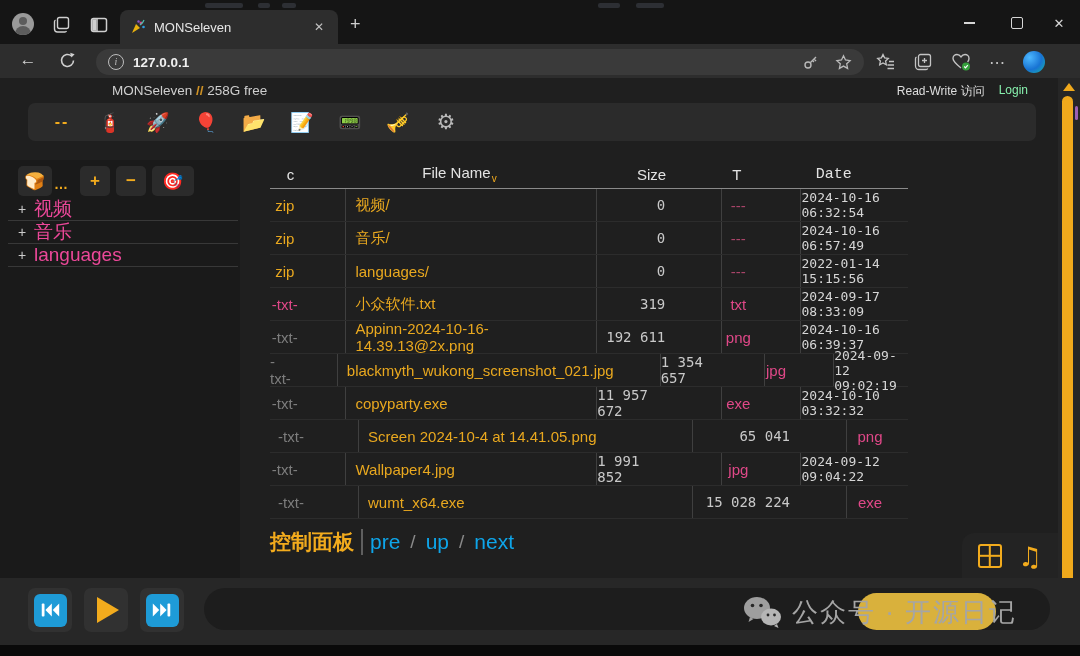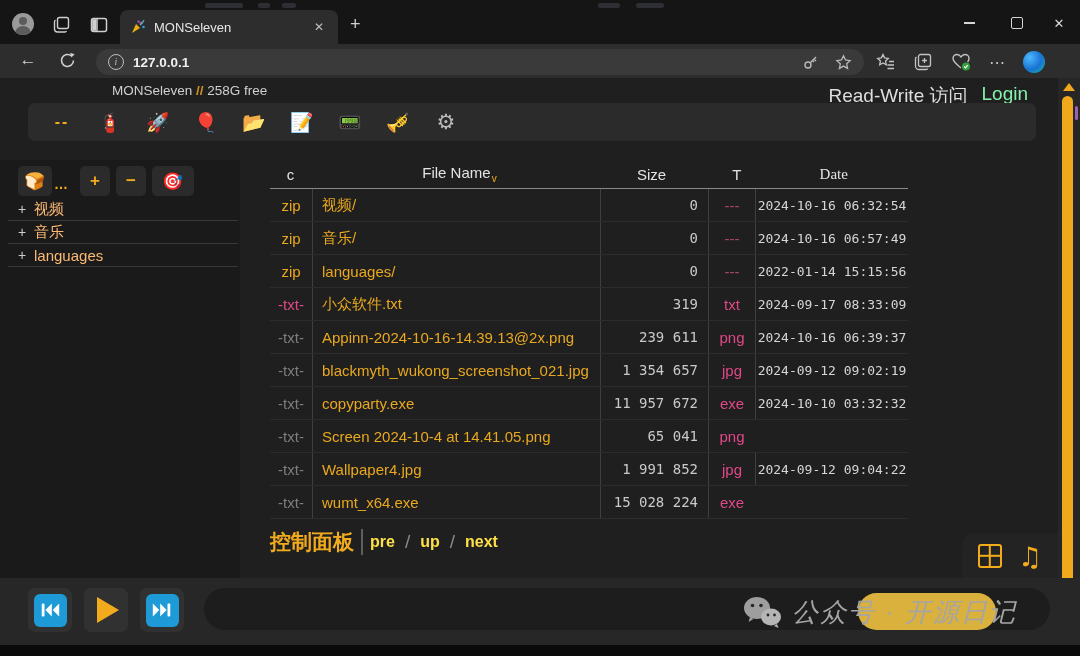--- a/index.html
+++ b/index.html
@@ -31,64 +31,64 @@
   .url{color:#f0f0f0;font-size:13.5px;font-weight:600;flex:1;}
   .addr-right{display:flex;gap:16px;align-items:center;color:#b9b9b9;}
   .edge-icons{left:876px;top:49px;display:flex;gap:17px;align-items:center;height:26px;}
   .edge-icons svg{display:block;}
   .copilot{width:22px;height:22px;border-radius:50%;background:radial-gradient(circle at 30% 30%,#4db8ff,#1873d3 55%,#17b8a6 100%);}
 
   
   .page{left:0;top:78px;width:1080px;height:567px;background:#1f1f1f;}
   .pg-head-left{left:86px;top:83px;font-size:13.5px;color:#cfcfcf;margin-left:26px;}
   .pg-head-left .sep{color:#cf9225;font-weight:bold;}
-  .pg-head-right{right:52px;top:83px;font-size:19px;display:flex;gap:14px;}
+  .pg-head-right{right:52px;top:83px;font-size:12px;display:flex;gap:14px;}
   .access{color:#dedede;}
   .login{color:#86efac;}
 
   .ptoolbar{left:28px;top:103px;width:1008px;height:38px;background:#2b2b2b;border-radius:7px;
             display:flex;align-items:center;padding-left:10px;box-sizing:border-box;}
   .pt-btn{width:48px;height:38px;display:flex;align-items:center;justify-content:center;font-size:19px;cursor:pointer;}
   .pt-btn.dashes{color:#f2ab1d;font-weight:bold;letter-spacing:2px;font-size:16px;}
   .pt-btn.gear{color:#b9b9b9;font-size:21px;}
 
   .sidebar-col{left:0;top:160px;width:240px;height:418px;background:#1a1a1a;}
   .tree-btn{top:166px;height:30px;background:#2b2b2b;border-radius:5px;display:flex;align-items:center;justify-content:center;font-size:17px;cursor:pointer;}
   .tree-dots{left:54px;top:176px;color:#f2ab1d;font-weight:bold;font-size:14px;letter-spacing:1px;}
   .pm{color:#f2ab1d;font-size:17px;font-weight:bold;}
   .tree{left:8px;top:198px;width:230px;}
   .tree-item{height:23px;display:flex;align-items:center;border-bottom:1px solid #383838;cursor:pointer;padding-left:10px;box-sizing:border-box;}
   .tree-item .pfx{color:#cccccc;font-size:14px;width:16px;}
-  .tree-item .lbl{color:#fdba74;font-size:15px;}
+  .tree-item .lbl{color:#ec4899;font-size:19px;}
   .tree-item.selected{background:#f2bc42;border-radius:4px 9px 9px 4px;border-bottom:none;height:24px;}
   .tree-item.selected .lbl{color:#33270a;font-size:16px;}
 
   
   .ftable{left:270px;top:160px;width:638px;}
   .thead{display:flex;height:28px;align-items:center;border-bottom:1px solid #8a8a8a;color:#e3e3e3;font-size:15px;}
   .th{text-align:center;cursor:pointer;}
   .sortv{color:#f2ab1d;font-size:10px;vertical-align:-4px;margin-left:1px;}
-  .trow{display:flex;height:32px;align-items:flex-start;border-bottom:1px solid #2c2c2c;font-size:15px;}
+  .trow{display:flex;height:32px;align-items:flex-start;border-bottom:1px solid #2c2c2c;font-size:15px;gap:46px;}
   .td{box-sizing:border-box;height:100%;display:flex;align-items:center;}
   .col-c{width:42px;justify-content:center;}
   .col-name{width:288px;padding-left:9px;border-left:1px solid #3f3f3f;}
   .col-size{width:108px;justify-content:flex-end;padding-right:10px;border-left:1px solid #3f3f3f;
             font-family:"DejaVu Sans Mono",monospace;font-size:14px;color:#c9c9c9;}
   .col-type{width:47px;justify-content:center;border-left:1px solid #3f3f3f;}
   .col-date{width:153px;justify-content:center;border-left:1px solid #3f3f3f;
             font-family:"DejaVu Sans Mono",monospace;font-size:13px;color:#d6d6d6;}
   .c-orange{color:#e9a81f;cursor:pointer;}
   .c-pink{color:#e04888;cursor:pointer;}
   .c-pinkdim{color:#a84468;cursor:pointer;}
   .c-muted{color:#7d7d7d;cursor:pointer;}
 
   .footer-nav{left:270px;top:528px;display:flex;align-items:center;gap:7px;}
   .fn-panel{color:#f2ab1d;font-size:21px;font-weight:bold;}
   .fn-div{width:2px;height:26px;background:#5f5f5f;}
-  .fn-link{color:#fde047;font-size:16px;font-weight:bold;cursor:pointer;}
+  .fn-link{color:#0ea5e9;font-size:21px;font-weight:normal;cursor:pointer;}
   .fn-slash{color:#8a8a8a;font-size:19px;}
 
   .widgetbox{left:962px;top:533px;width:96px;height:46px;background:#232323;border-radius:12px 0 0 0;
              display:flex;align-items:center;justify-content:center;gap:16px;}
   .grid-ico{width:20px;height:20px;border:2.4px solid #f2ab1d;border-radius:3px;position:relative;cursor:pointer;}
   .grid-ico:before{content:"";position:absolute;left:50%;top:0;width:2.4px;height:100%;background:#f2ab1d;transform:translateX(-50%);}
   .grid-ico:after{content:"";position:absolute;top:50%;left:0;height:2.4px;width:100%;background:#f2ab1d;transform:translateY(-50%);}
   .note-ico{color:#f2ab1d;font-size:27px;cursor:pointer;font-family:"DejaVu Sans",sans-serif;}
 
   
@@ -102,21 +102,21 @@
   
   .playerbar{left:0;top:578px;width:1080px;height:67px;background:#272727;}
   .pbtn{top:588px;width:44px;height:44px;background:#313131;border-radius:7px;display:flex;align-items:center;justify-content:center;cursor:pointer;}
   .bluechip{width:33px;height:33px;background:#1e9bd7;border-radius:6px;display:flex;align-items:center;justify-content:center;}
   .playtri{width:0;height:0;border-top:13px solid transparent;border-bottom:13px solid transparent;border-left:22px solid #f2ab1d;margin-left:4px;}
   .seekbar{left:204px;top:588px;width:846px;height:42px;background:#1d1d1d;border-radius:21px;cursor:pointer;}
 
   .watermark{left:742px;top:590px;width:320px;height:44px;}
   .wm-pill{position:absolute;left:116px;top:3px;width:138px;height:37px;background:#d9b13c;border-radius:19px;}
   .wm-row{position:absolute;left:0;top:0;display:flex;align-items:center;gap:10px;height:44px;}
-  .wm-text{color:#a5a5a5;font-size:26px;letter-spacing:2px;white-space:nowrap;font-style:italic;}
+  .wm-text{color:#a5a5a5;font-size:26px;letter-spacing:2px;white-space:nowrap;}
 
   .bottom-strip{left:0;top:645px;width:1080px;height:11px;background:#0a0a0a;}
 </style>
 </head>
 <body>
 
 <div class="screen">
 
   <div class="abs titlebar">
     <div class="abs artifact" style="left:205px;width:38px;"></div>
@@ -264,21 +264,21 @@
     </div>
 
   <div class="abs ftable">
     <div class="thead">
       <div class="th col-c">c</div>
       <div class="th col-name" style="justify-content:center;border-left:none;">
         <span>File Name</span><span class="sortv">v</span>
       </div>
       <div class="th col-size" style="justify-content:center;border-left:none;font-family:'Liberation Sans',sans-serif;font-size:15px;color:#e3e3e3;">Size</div>
       <div class="th col-type" style="border-left:none;">T</div>
-      <div class="th col-date" style="border-left:none;font-family:Liberation Serif, serif;font-size:15px;color:#e3e3e3;">Date</div>
+      <div class="th col-date" style="border-left:none;font-family:Liberation Mono, monospace;font-size:15px;color:#e3e3e3;">Date</div>
     </div>
     <div>
         <div class="trow">
           <div class="td col-c">
             <span class="c-orange">zip</span>
           </div>
           <div class="td col-name">
             <span class="c-orange">视频/</span>
           </div>
           <div class="td col-size">0</div>
@@ -326,21 +326,21 @@
           </div>
           <div class="td col-date">2024-09-17 08:33:09</div>
         </div>
         <div class="trow">
           <div class="td col-c">
             <span class="c-muted">-txt-</span>
           </div>
           <div class="td col-name">
             <span class="c-orange">Appinn-2024-10-16-14.39.13@2x.png</span>
           </div>
-          <div class="td col-size">239 611</div>
+          <div class="td col-size">192 611</div>
           <div class="td col-type">
             <span class="c-pink">png</span>
           </div>
           <div class="td col-date">2024-10-16 06:39:37</div>
         </div>
         <div class="trow">
           <div class="td col-c">
             <span class="c-muted">-txt-</span>
           </div>
           <div class="td col-name">

